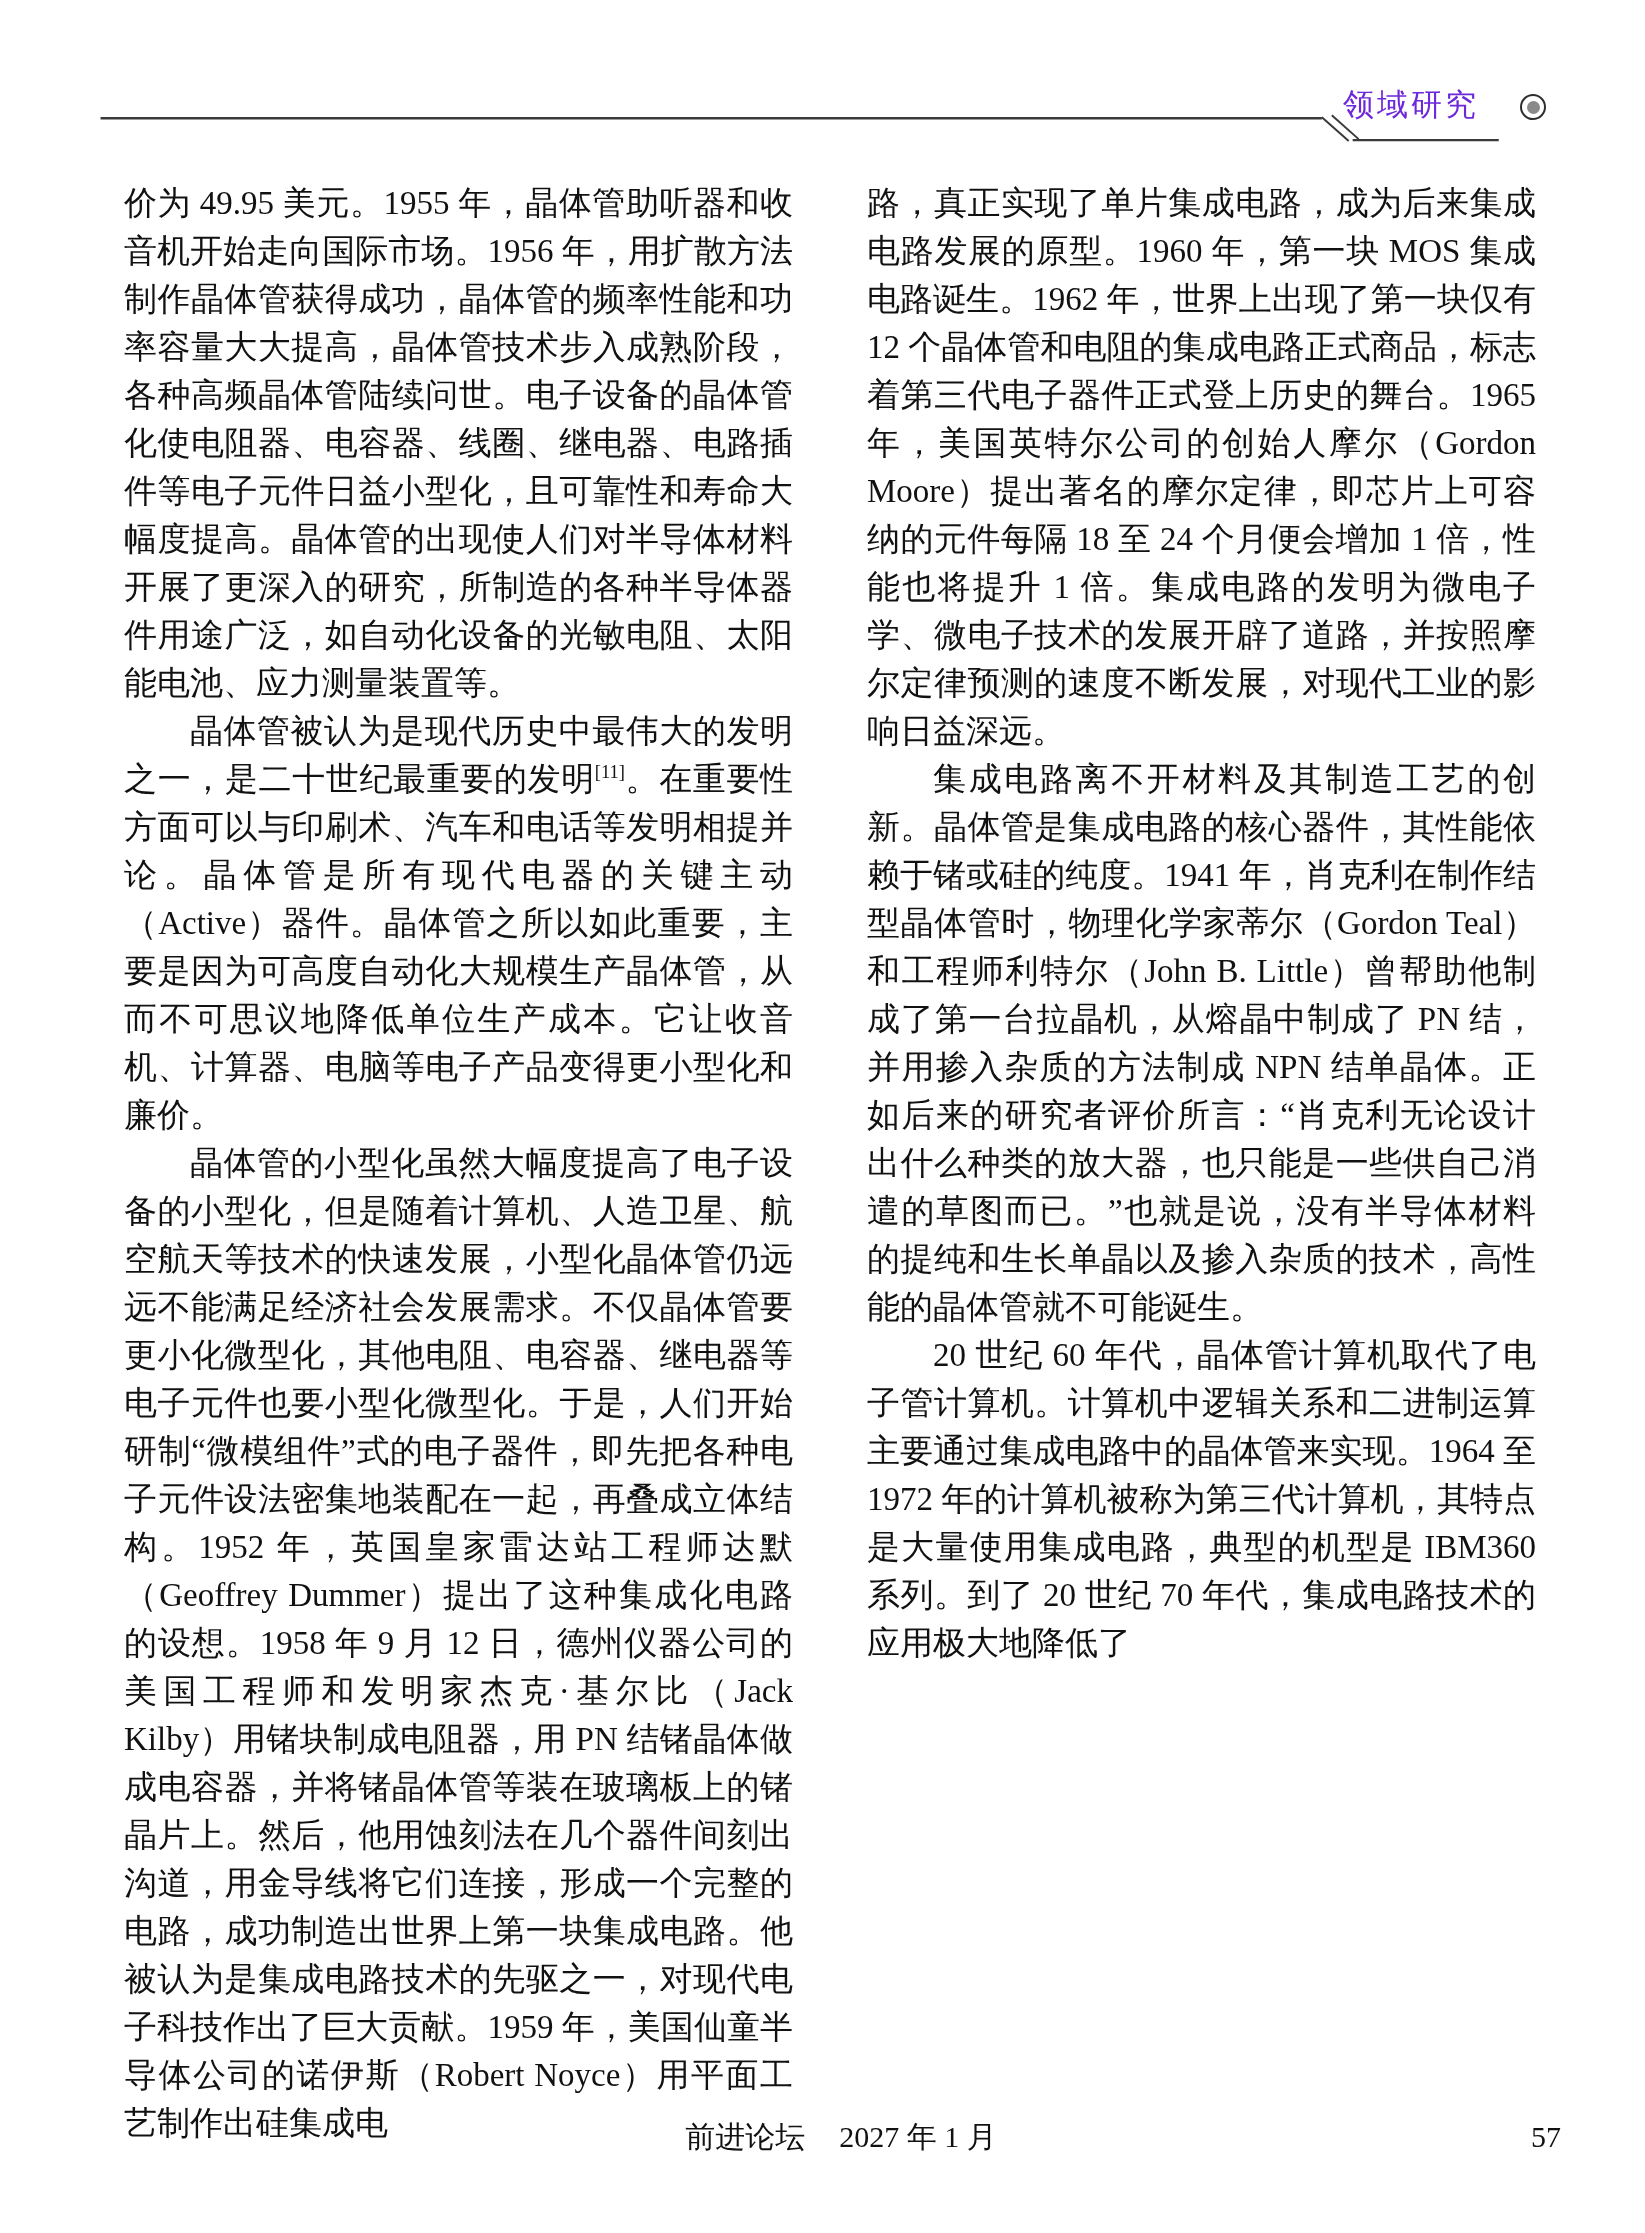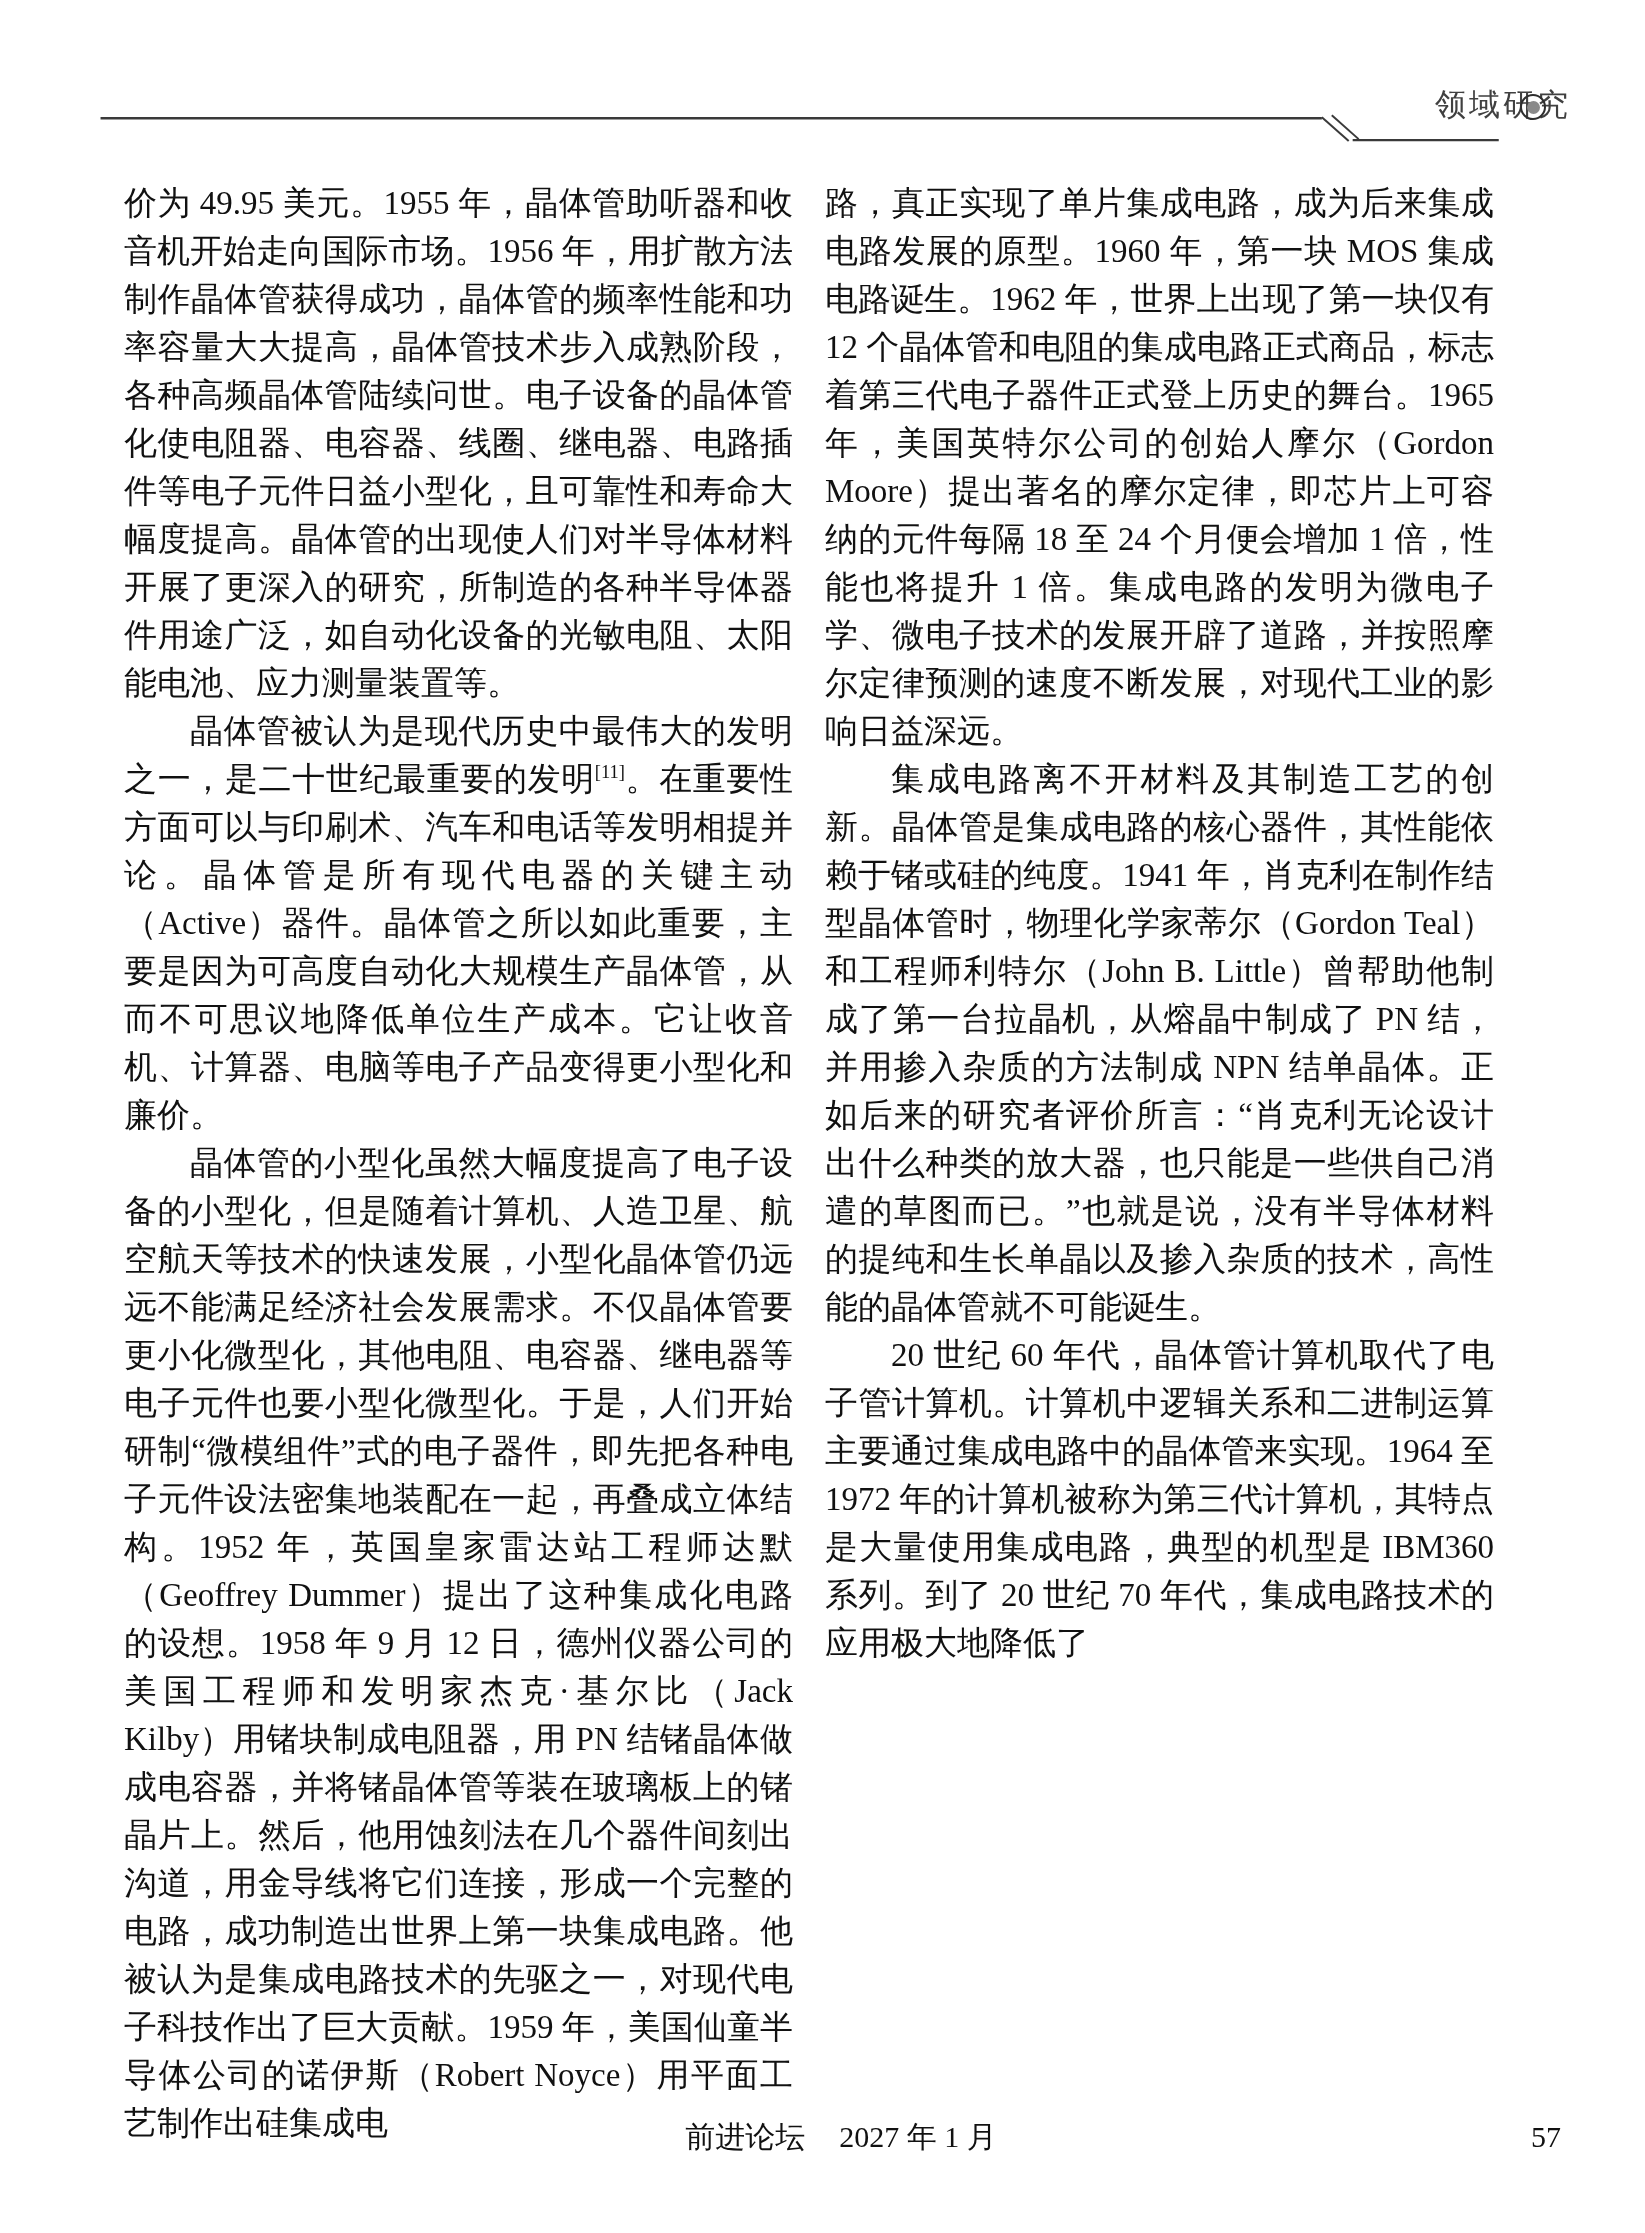--- a/index.html
+++ b/index.html
@@ -14,36 +14,36 @@
     width:1646px;height:2234px;
     background:var(--c-paper);
     margin:0 auto;
     overflow:hidden;
     font-family:"Liberation Serif","DejaVu Serif",serif;
     color:var(--c-text);
   }
   
   .header-rule{position:absolute;left:0;top:0;width:1646px;height:159px;}
   .section-label{
-    position:absolute;left:1435px;top:84px;
-    font-size:31px;letter-spacing:3px;color:#404040;
+    position:absolute;left:1343px;top:84px;
+    font-size:31px;letter-spacing:3px;color:#6d28d9;
     font-family:"Liberation Serif","DejaVu Serif",serif;
     white-space:nowrap;
   }
   .bullseye{
     position:absolute;left:1520px;top:94px;
     width:26px;height:26px;border:2px solid #2e2e2e;border-radius:50%;
     display:flex;align-items:center;justify-content:center;
     box-sizing:border-box;
   }
   .bullseye .dot{width:13px;height:13px;border-radius:50%;background:var(--c-dot);}
   
   .columns{
     position:absolute;left:124px;top:179px;
-    display:flex;gap:32px;
+    display:flex;gap:74px;
   }
   .col{
     width:669px;
     font-size:33px;line-height:48px;
     text-align:justify;text-justify:inter-ideograph;
     color:var(--c-text);
   }
   .col p{margin:0;padding:0;}
   .col p.indent{text-indent:2em;}
   .col sup{font-size:0.56em;vertical-align:super;line-height:0;}

